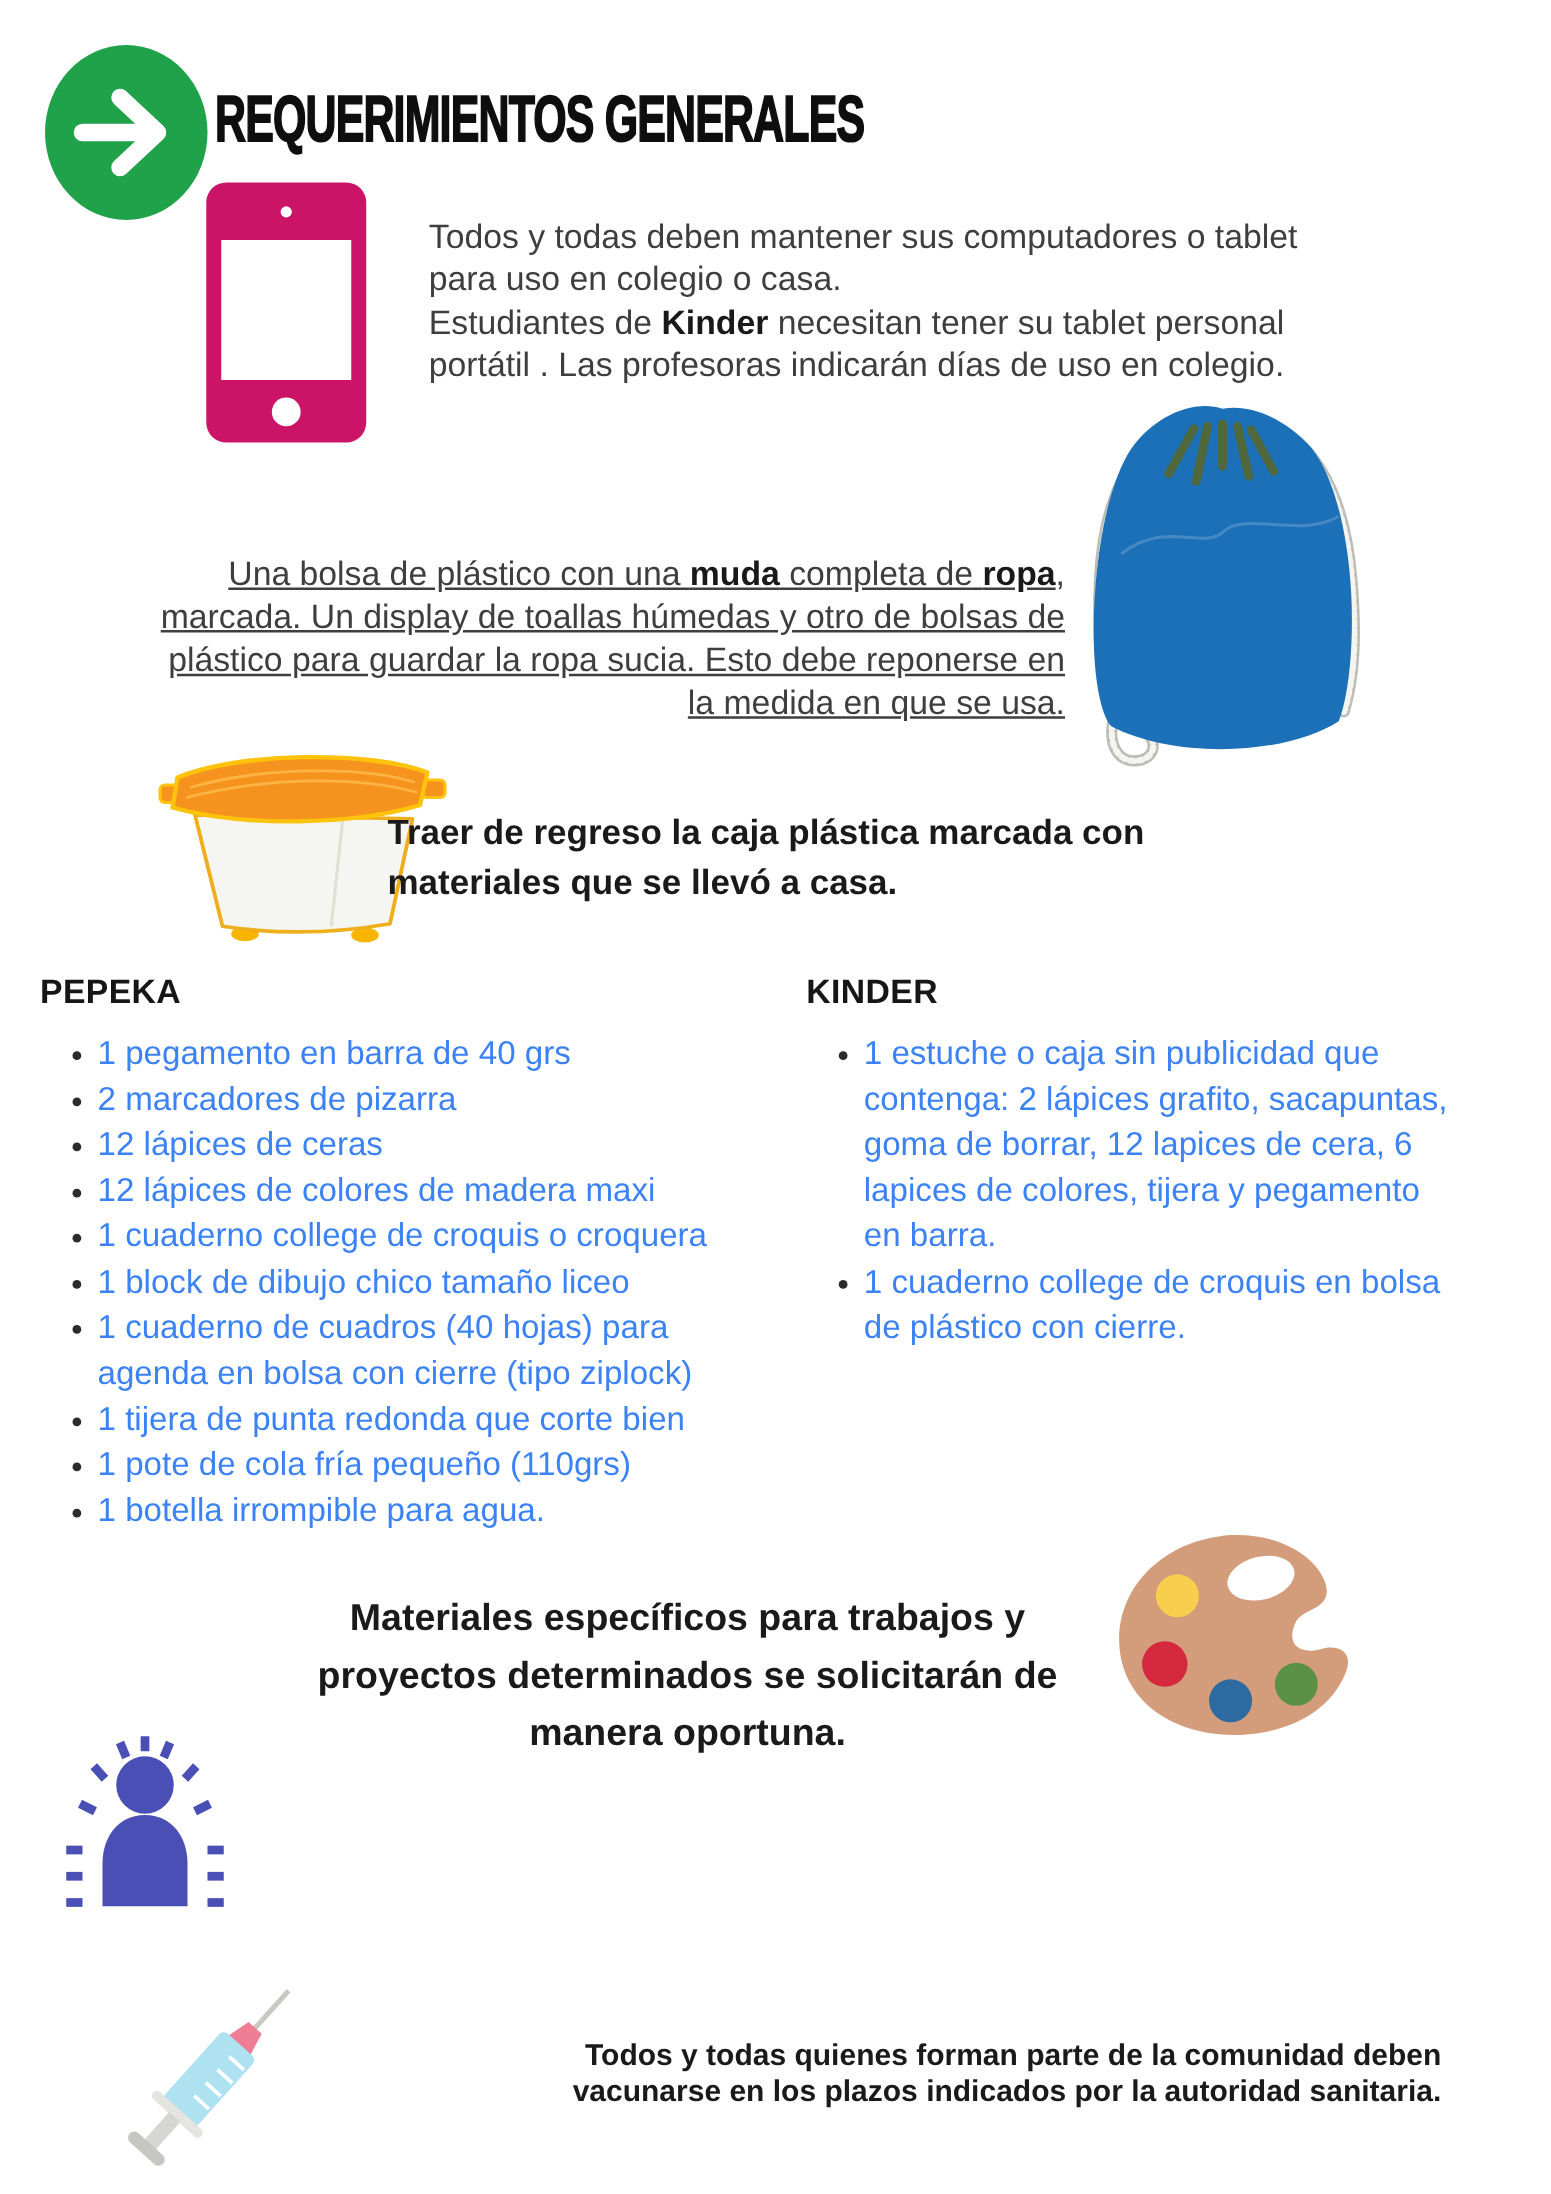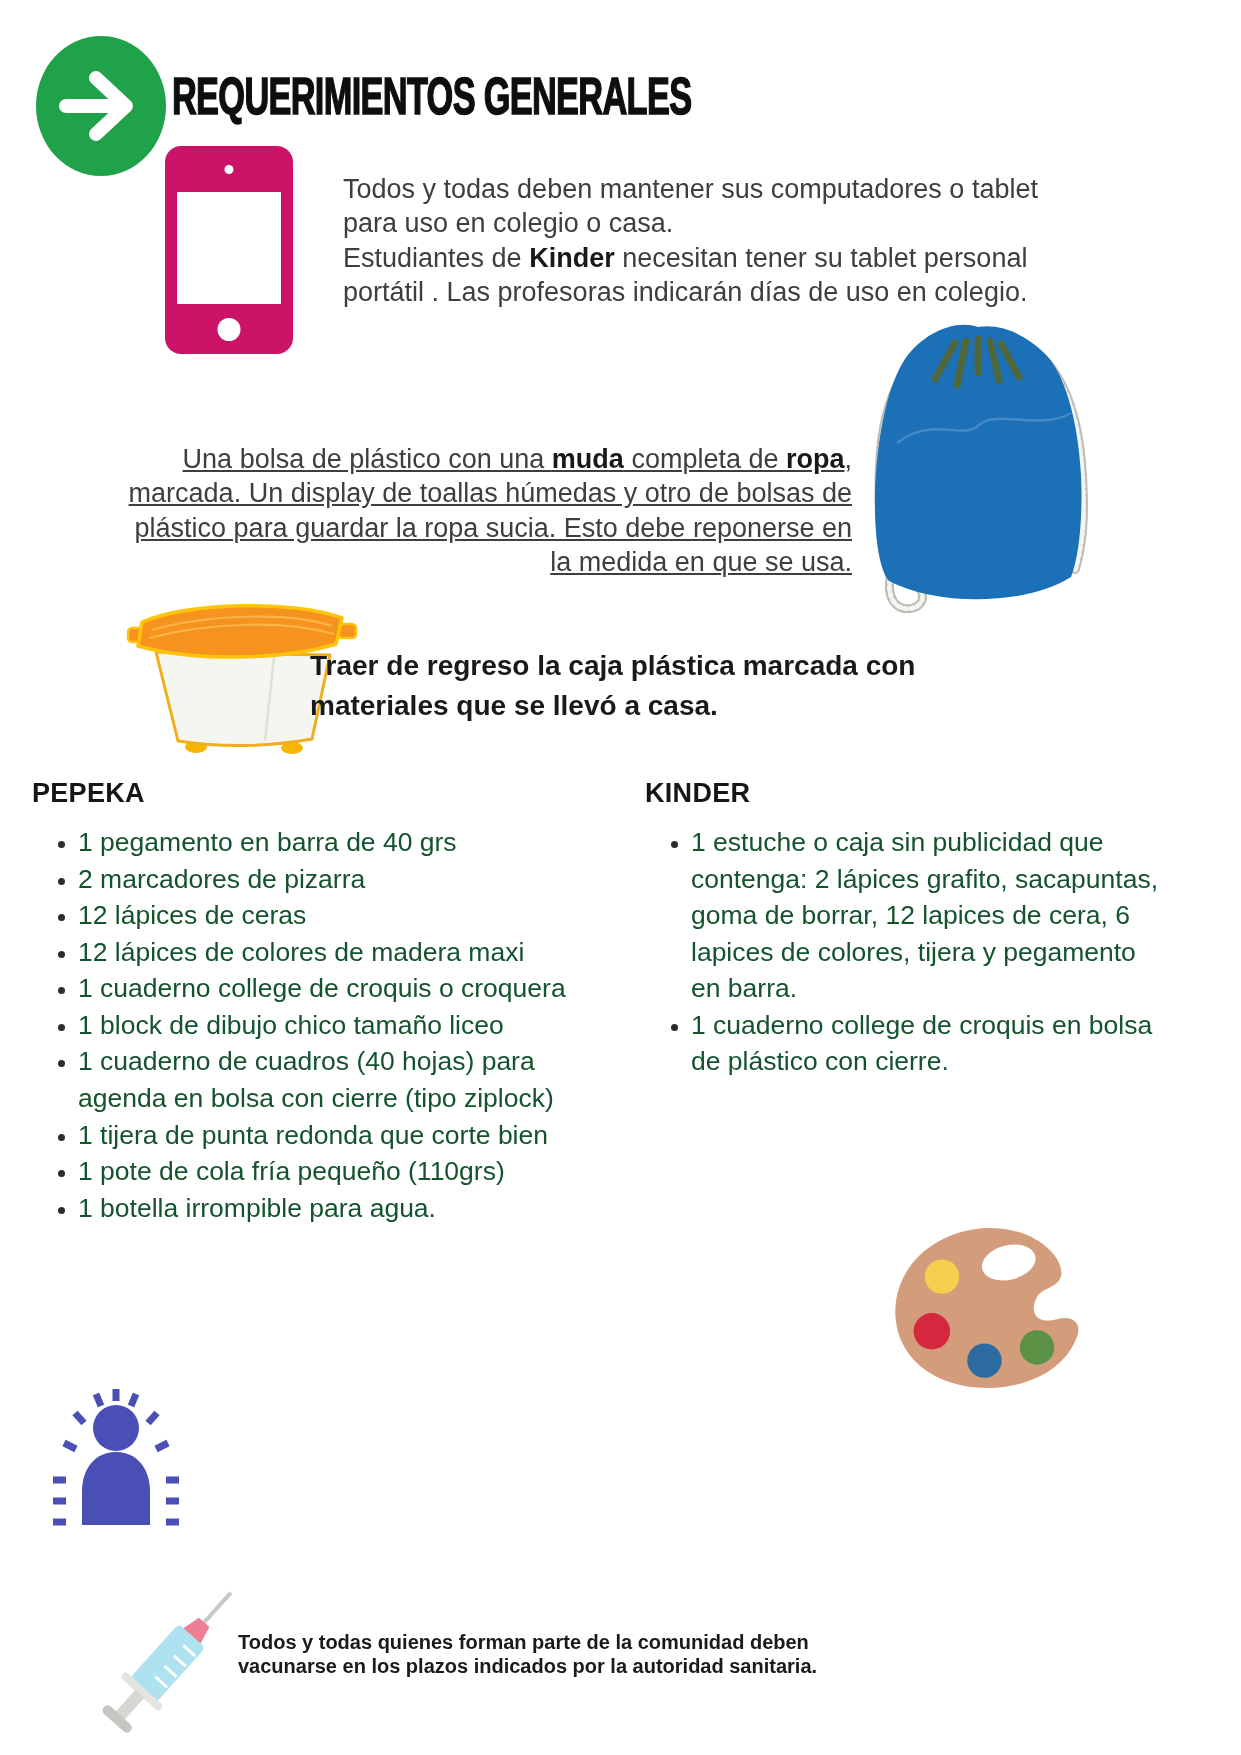--- a/index.html
+++ b/index.html
@@ -25,25 +25,25 @@
 
   .para { font-size:27px; line-height:1.27; color:#3e3e3e; }
   .para b, .note b, li b { color:#191919; font-weight:700; }
   .tablet-para { left:300px; top:172px; width:740px;margin-left:43px; }
   .bag-para { left:112px; top:442px; width:740px; text-align:right;text-decoration:underline; }
 
   .note { font-weight:700; color:#1a1a1a; }
   .note .nline { white-space:nowrap; }
   .box-note { left:310px; top:646px; width:700px; text-align:left; font-size:28px; line-height:1.42; }
   .materials-note { left:240px; top:1272px; width:620px; text-align:center; font-size:30px; line-height:1.53; }
-  .vaccine-note { left:238px; top:1630px; width:915px; text-align:left; font-size:20px; line-height:1.22; }
+  .vaccine-note { left:238px; top:1630px; width:915px; text-align:right; font-size:24px; line-height:1.22; }
 
   .list-col h2 { font-size:27px; font-weight:700; color:#161616; letter-spacing:0.3px; }
   .list-col ul { margin-top:15px; padding-left:46px; list-style:disc; }
-  .list-col li { font-size:26.5px; line-height:1.38; color:#14532d; }
+  .list-col li { font-size:26.5px; line-height:1.38; color:#3b82f6; }
   .list-col li::marker { color:#2c2c2c; font-size:22px; }
   .pepeka-col { left:32px; top:778px; width:585px; }
   .kinder-col { left:645px; top:778px; width:520px; }
 
   .individual-para { left:215px; top:1430px; width:900px; text-align:justify; line-height:1.45; }
 
   svg.ill { display:block; overflow:visible; }
 </style>
 </head>
 <body>
@@ -120,20 +120,21 @@
   </section>
 
   <section class="abs list-col kinder-col">
     <h2>KINDER</h2>
     <ul>
       <li>1 estuche o caja sin publicidad que contenga: 2 lápices grafito, sacapuntas, goma de borrar, 12 lapices de cera, 6 lapices de colores, tijera y pegamento en barra.</li>
       <li>1 cuaderno college de croquis en bolsa de plástico con cierre.</li>
     </ul>
   </section>
 
+  <p class="abs note materials-note"><span class="nline">Materiales específicos para trabajos y</span><br><span class="nline">proyectos determinados se solicitarán de</span><br><span class="nline">manera oportuna.</span></p>
 
   <svg class="abs ill" style="left:886px; top:1222px;" width="205" height="172" viewBox="0 0 200 170">
     <path d="M96 6 C 42 10 6 48 8 92 C 10 138 52 166 104 164 C 146 162 178 142 188 112 C 192 99 182 92 168 96 C 150 101 140 92 147 76 C 152 64 170 66 172 52 C 174 36 148 4 96 6 Z" fill="#d39d7b"></path>
     <ellipse cx="120" cy="40" rx="27" ry="17" fill="#ffffff" transform="rotate(-14 120 40)"></ellipse>
     <circle cx="54" cy="54" r="17" fill="#f8ce4e"></circle>
     <circle cx="44" cy="108" r="18" fill="#d5283e"></circle>
     <circle cx="96" cy="137" r="17" fill="#2c6aa0"></circle>
     <circle cx="148" cy="124" r="17" fill="#5b9144"></circle>
   </svg>
 

